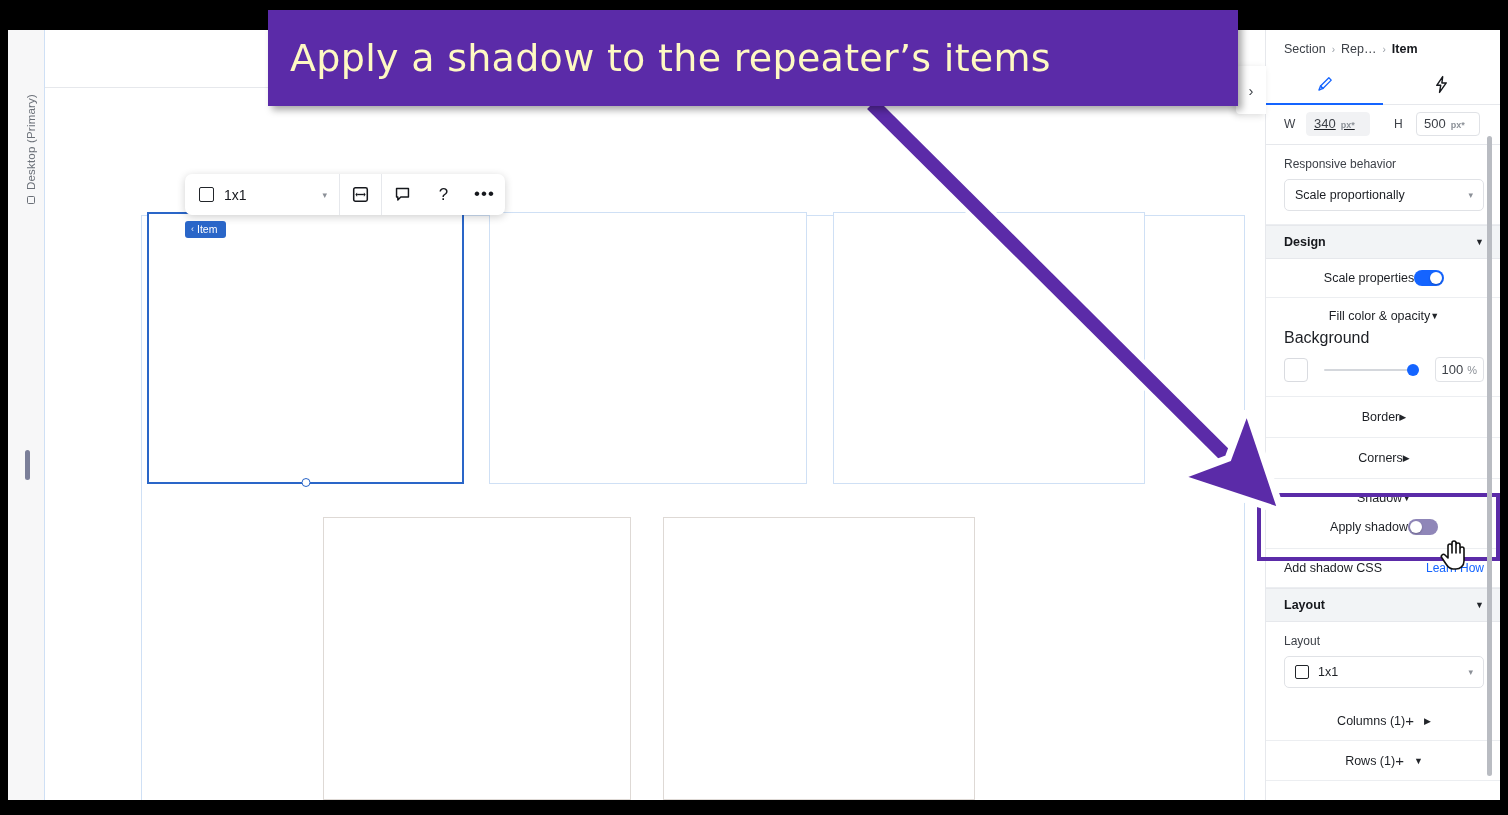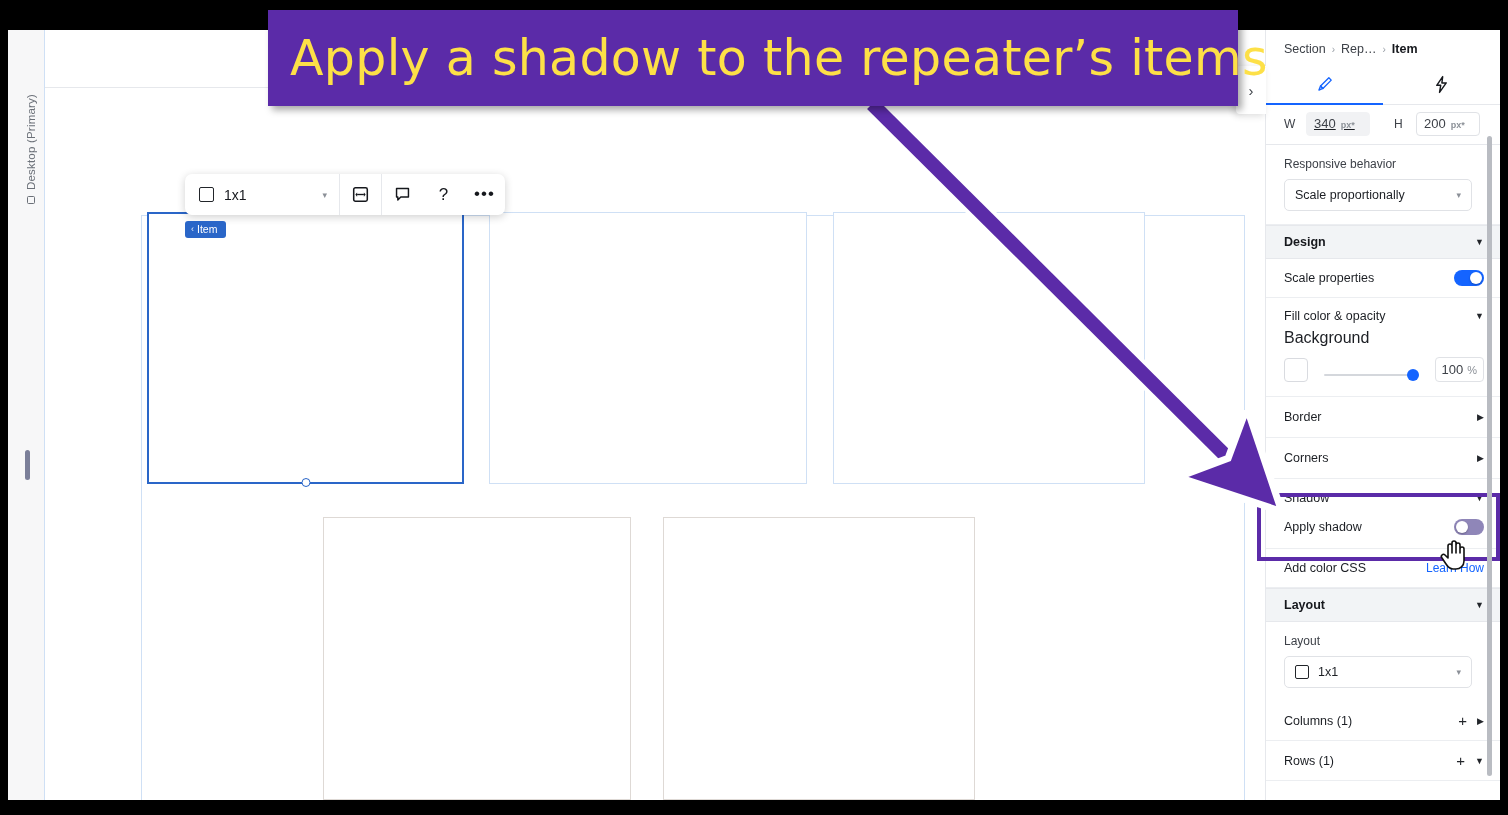--- a/index.html
+++ b/index.html
@@ -154,54 +154,54 @@
   .size-box {
     display:flex; align-items:baseline; gap:5px;
     border:1px solid #e0e2e6; border-radius:4px;
     padding:3px 7px; height:24px; width:64px; cursor:text;
   }
   .size-box.filled { background:#f1f2f4; border-color:#f1f2f4;text-decoration:underline; }
   .size-box .v { font-size:13px; color:#3d4148; }
   .size-box .u { font-size:9px; color:#8b9097; font-weight:700; }
   .spacer-h { width:24px; }
 
-  .block { padding:12px 28px 13px 18px; border-bottom:1px solid #eceef1; }
+  .block { padding:12px 16px 13px 18px; border-bottom:1px solid #eceef1; }
   .block-lbl { font-size:12px; color:#3d4148; margin-bottom:8px; }
   .select-ctl {
     display:flex; align-items:center; gap:9px;
     border:1px solid #e0e2e6; border-radius:5px;
     height:32px; padding:0 10px; cursor:pointer; font-size:12.5px; color:#1c1f24;
   }
   .select-ctl .dd { margin-left:auto; font-size:9px; color:#8b9097; }
   .sec-sq { width:14px; height:14px; border:1.7px solid #22252a; border-radius:2px; }
 
   .section-head {
     display:flex; align-items:center; justify-content:space-between;
     background:#f2f4f6; padding:9px 16px 9px 18px;
     border-top:1px solid #e6e8ec; border-bottom:1px solid #e6e8ec;
     font-weight:700; font-size:12.5px; color:#16181d; cursor:pointer;
   }
   .caret-d { font-size:9px; color:#22252a; }
   .caret-r { font-size:9px; color:#22252a; }
 
   .row {
-    display:flex; align-items:center; justify-content:space-between;
+    display:flex; align-items:center; justify-content:center;
     padding:11px 16px 11px 18px; border-bottom:1px solid #eceef1;
     font-size:12.5px; color:#1c1f24; cursor:pointer;
   }
   .row.tall { padding-top:13px; padding-bottom:13px; }
 
   .toggle { width:30px; height:16px; border-radius:9px; background:#d4d7dc; position:relative; cursor:pointer; }
   .toggle .knob { position:absolute; top:2px; left:2px; width:12px; height:12px; border-radius:50%; background:#fff; box-shadow:0 1px 2px rgba(0,0,0,.25); }
   .toggle.on { background:#1464ff; }
   .toggle.on .knob { left:16px; }
   .toggle.off-dim { background:#8f86b8; }
 
   .fill-row {
-    display:flex; align-items:flex-end; gap:16px;
+    display:flex; align-items:center; gap:16px;
     padding:4px 16px 14px 18px; border-bottom:1px solid #eceef1;
   }
   .swatch { width:24px; height:24px; border:1px solid #d9dbe0; border-radius:4px; background:#fff; cursor:pointer; }
   .slider { flex:1; position:relative; height:14px; display:flex; align-items:center; cursor:pointer; }
   .slider .track { width:100%; height:2px; background:#d4d7dc; border-radius:1px; }
   .slider .thumb { position:absolute; right:0; width:12px; height:12px; border-radius:50%; background:#1464ff; }
   .pct {
     display:flex; align-items:center; gap:4px;
     border:1px solid #e0e2e6; border-radius:4px; height:25px; padding:0 6px; cursor:text;
   }
@@ -236,21 +236,21 @@
   }
 
   
   .banner {
     position:absolute; left:268px; top:10px; width:970px; height:96px;
     background:#5b2ba8; z-index:12;
     display:flex; align-items:center; padding-left:22px;
     box-shadow:4px 4px 7px rgba(0,0,0,.35);
   }
   .banner span {
-    color:#fde047; font-size:49px; font-weight:400; letter-spacing:.3px;
+    color:#fef9c3; font-size:38px; font-weight:400; letter-spacing:.3px;
     font-family:"DejaVu Sans", sans-serif; white-space:nowrap;
   }
   .arrow-svg { position:absolute; left:0; top:0; width:1508px; height:815px; z-index:11; pointer-events:none; }
 </style>
 </head>
 <body>
 
 <div id="root">
 
   <div class="editor">
@@ -336,21 +336,21 @@
 
       <div class="size-row">
         <span class="size-lbl">W</span>
         <div class="size-box filled">
           <span class="v">340</span>
           <span class="u">px*</span>
         </div>
         <span class="spacer-h"></span>
         <span class="size-lbl">H</span>
         <div class="size-box">
-          <span class="v">200</span>
+          <span class="v">500</span>
           <span class="u">px*</span>
         </div>
       </div>
 
       <div class="block">
         <div class="block-lbl">Responsive behavior</div>
         <div class="select-ctl">
           <span>Scale proportionally</span>
           <span class="dd">▾</span>
         </div>
@@ -403,21 +403,21 @@
       </div>
 
       <div class="row" style="padding-top:7px;padding-bottom:13px;">
         <span>Apply shadow</span>
         <span class="toggle off-dim">
             <span class="knob"></span>
           </span>
       </div>
 
       <div class="css-row">
-        <span>Add color CSS</span>
+        <span>Add shadow CSS</span>
         <span class="learn">Learn How</span>
       </div>
 
       <div class="section-head">
         <span>Layout</span>
         <span class="caret-d">▼</span>
       </div>
 
       <div class="block" style="border-bottom:none;">
         <div class="block-lbl">Layout</div>

